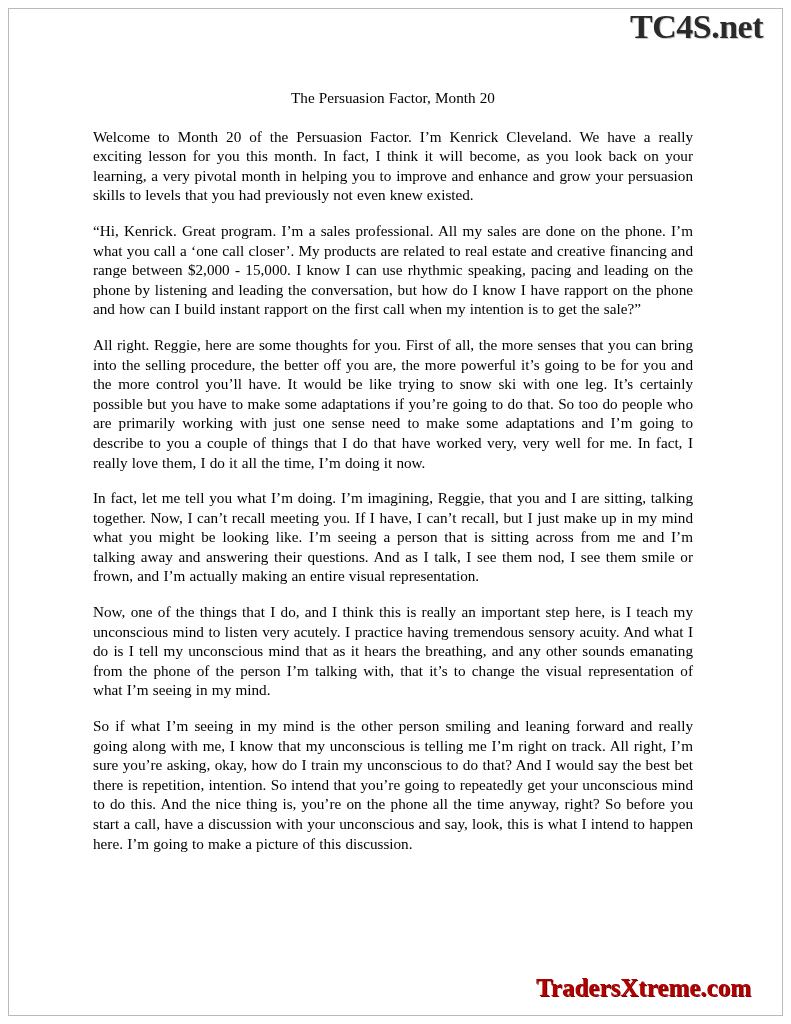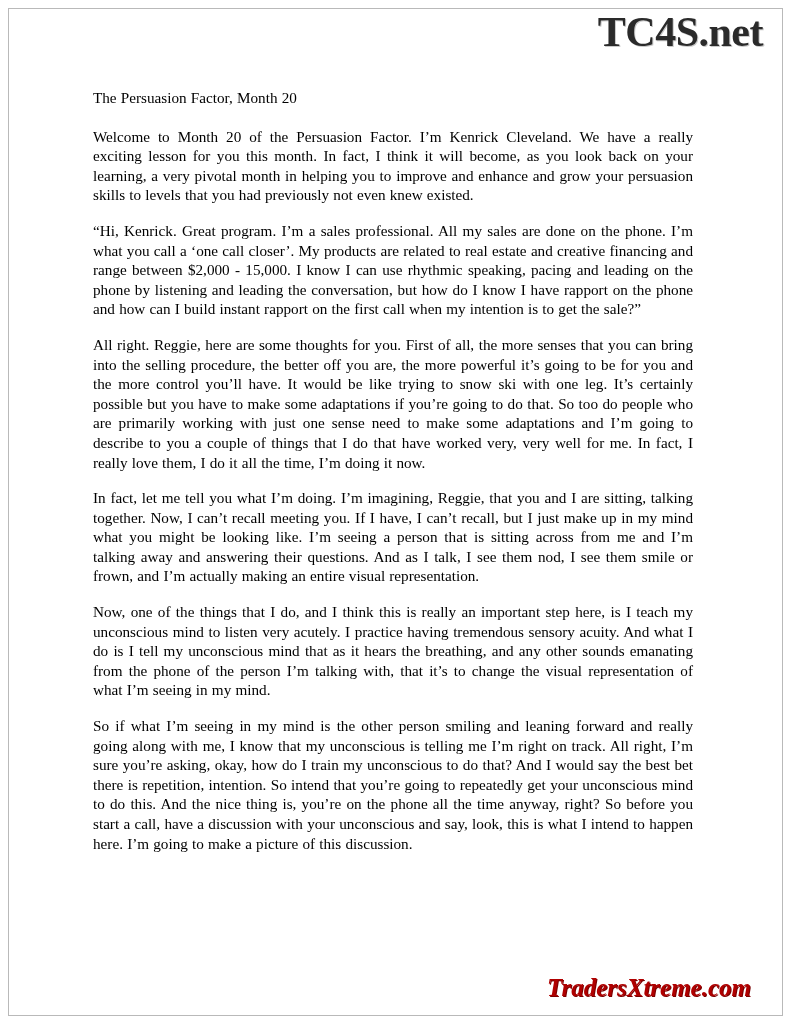--- a/index.html
+++ b/index.html
@@ -30,52 +30,51 @@
     bottom: 8px;
     border: 1px solid #b9b9b9;
     pointer-events: none;
   }
   .brand-top {
     position: absolute;
     top: 8px;
     right: 28px;
     font-family: "Liberation Serif", serif;
     font-weight: bold;
-    font-size: 42px;
+    font-size: 34px;
     letter-spacing: -0.5px;
     color: #2a2a2a;
     text-shadow: 1px 1px 0 #c9c9c9;
   }
   .brand-bottom {
     position: absolute;
     bottom: 22px;
     right: 40px;
     font-family: "Liberation Serif", serif;
     font-weight: bold;
     font-size: 25px;
     color: #b00000;
     text-shadow: 1px 1px 0 #7a0000;
-    font-style: italic;
   }
   .doc-body {
     position: absolute;
     left: 93px;
     top: 88px;
     width: 600px;
   }
   .doc-body p {
     margin: 0 0 16px 0;
     font-size: 15.2px;
     line-height: 19.6px;
     text-align: justify;
     text-justify: inter-word;
     word-spacing: 0.4px;
   }
   .doc-body p.title {
-    text-align: left;
+    text-align: center;
     margin-bottom: 19px;
   }
   .watermark {
     position: absolute;
     left: 50%;
     top: 490px;
     transform: translateX(-50%);
     font-family: "Liberation Serif", serif;
     font-weight: bold;
     font-size: 31px;

